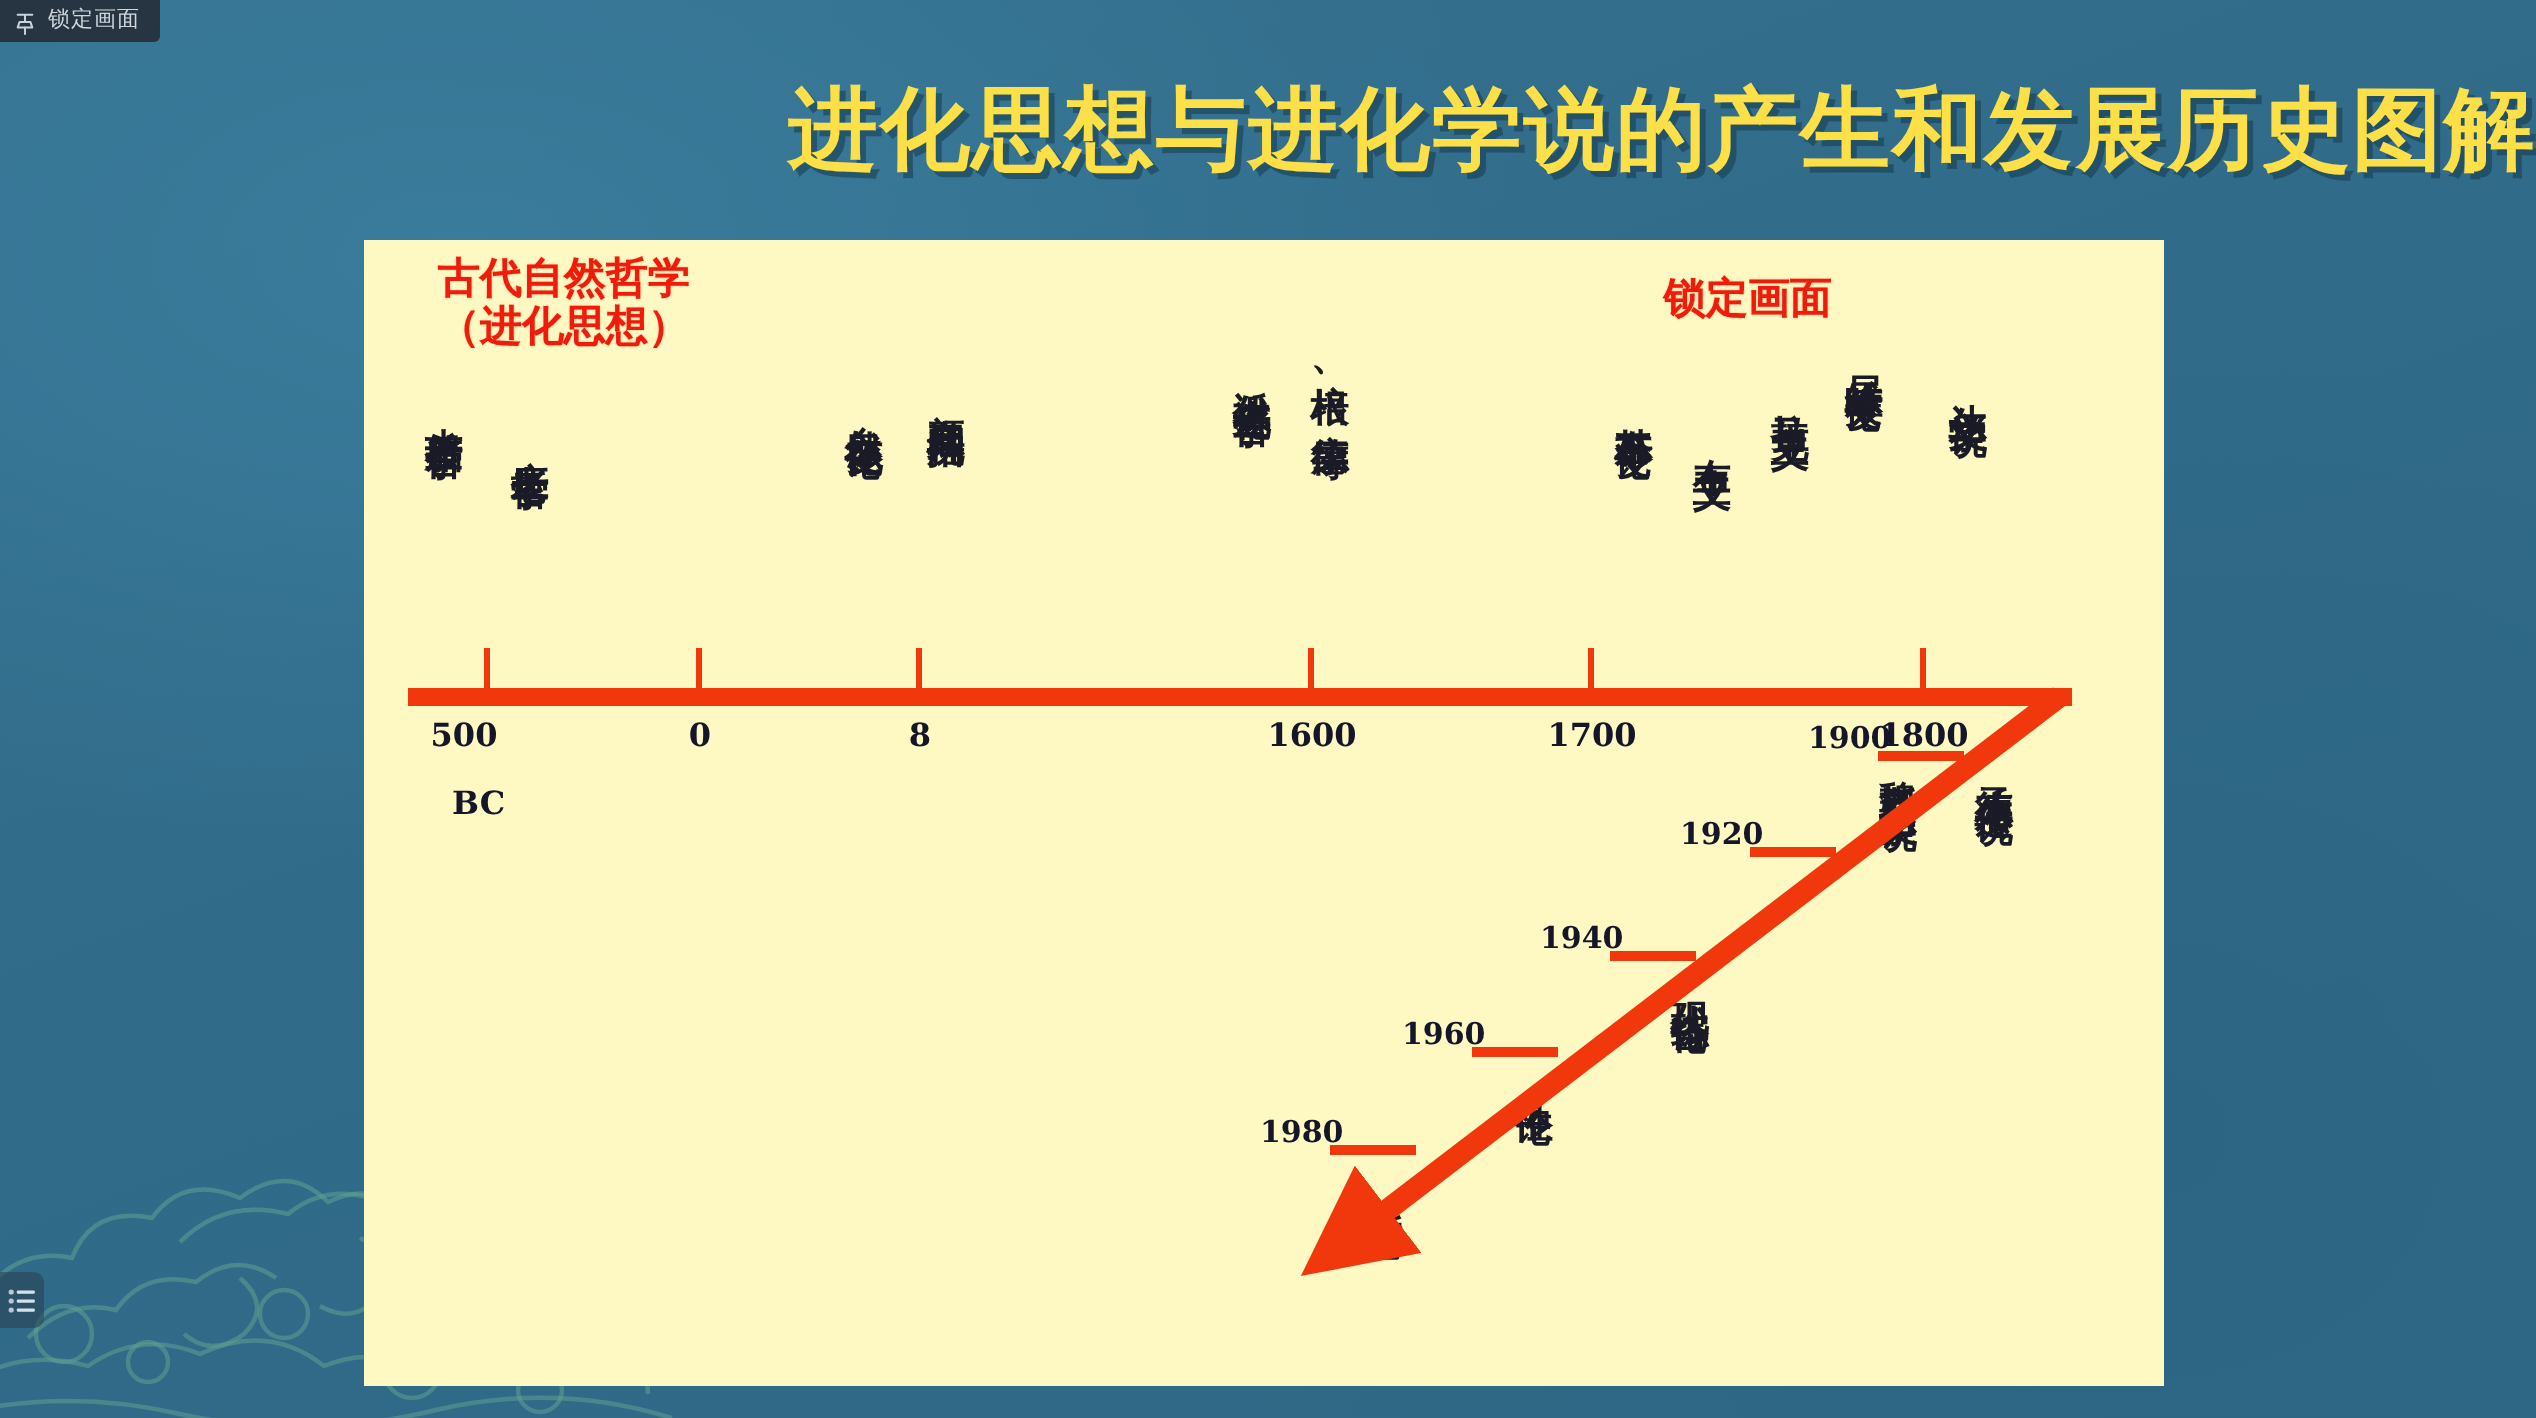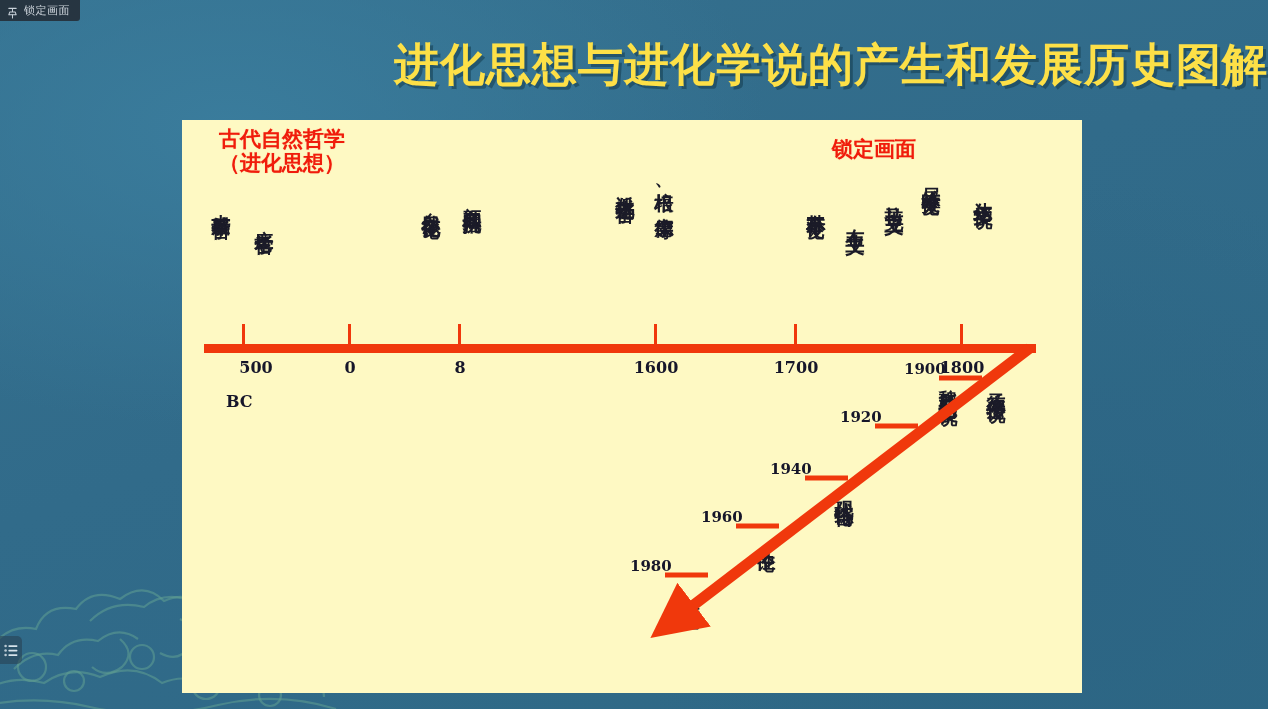--- a/index.html
+++ b/index.html
@@ -209,21 +209,21 @@
     <div class="vlabel" style="left:500px;top:470px;">新灾变论</div>
 
     <div id="timeline-axis"></div>
     <div class="axis-tick" style="left:60px;"></div>
     <div class="axis-tick" style="left:166px;"></div>
     <div class="axis-tick" style="left:276px;"></div>
     <div class="axis-tick" style="left:472px;"></div>
     <div class="axis-tick" style="left:612px;"></div>
     <div class="axis-tick" style="left:778px;"></div>
 
-    <div class="axis-year" style="left:74px;top:238px;">500</div>
+    <div class="axis-year" style="left:50px;top:238px;">500</div>
     <div class="axis-year" style="left:168px;top:238px;">0</div>
     <div class="axis-year" style="left:278px;top:238px;">8</div>
     <div class="axis-year" style="left:474px;top:238px;">1600</div>
     <div class="axis-year" style="left:614px;top:238px;">1700</div>
     <div class="axis-year" style="left:780px;top:238px;">1800</div>
     <div id="axis-bc" style="left:44px;top:272px;">BC</div>
 
     <svg id="diagonal-arrow" viewBox="0 0 900 573" xmlns="http://www.w3.org/2000/svg">
       <defs>
         <marker id="arrowhead" markerWidth="5" markerHeight="5" refX="2.3" refY="2.5" orient="auto">

